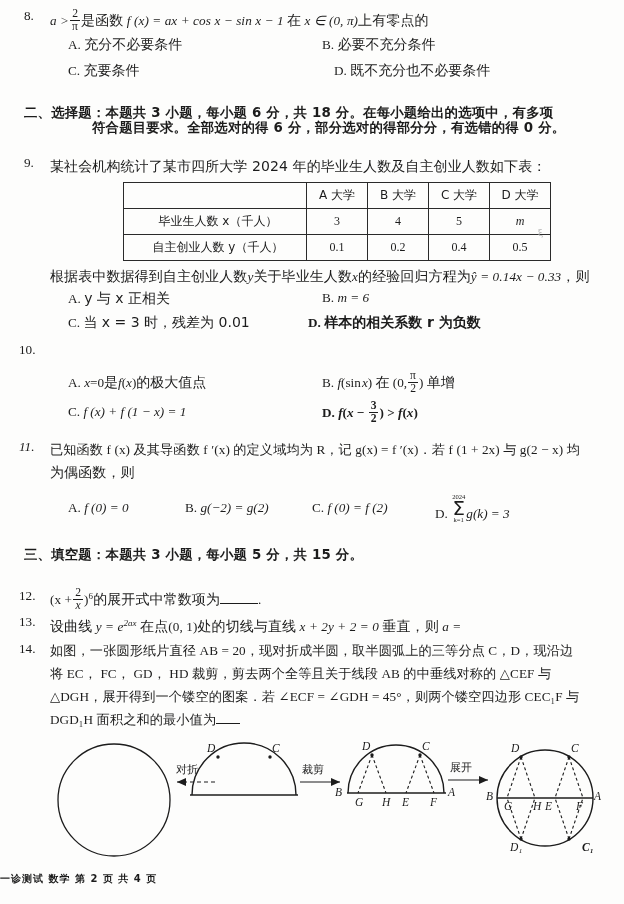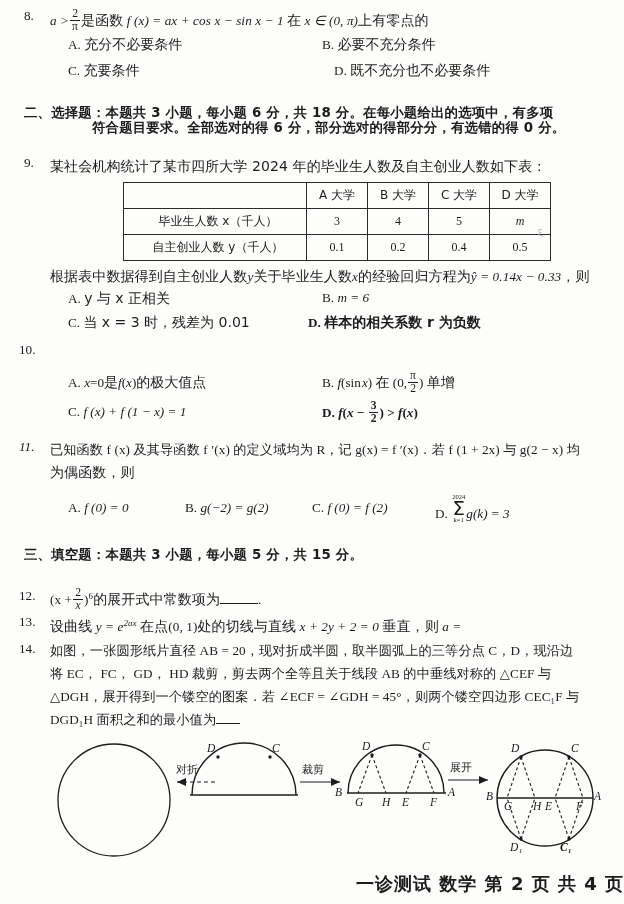--- a/index.html
+++ b/index.html
@@ -111,23 +111,23 @@
   .fig-cn {
     position: absolute;
     font-family: "DejaVu Sans", sans-serif;
     font-size: 11px;
   }
   
   #footer {
     position: absolute;
     left: 0; right: 0;
     top: 872px;
-    text-align: right;
+    text-align: left;
     font-family: "DejaVu Sans", sans-serif;
-    font-size: 18px;
+    font-size: 10px;
     font-weight: bold;
     letter-spacing: 1px;
   }
   .smudge {
     position: absolute;
     color: #b9b9b9;
     font-size: 9px;
     font-family: "DejaVu Sans", sans-serif;
     transform: rotate(-6deg);
   }
@@ -342,18 +342,18 @@
     
     <div class="fig-label" style="left:511px; top:6px;">D</div>
     <div class="fig-label" style="left:571px; top:6px;">C</div>
     <div class="fig-label" style="left:486px; top:54px;">B</div>
     <div class="fig-label" style="left:504px; top:64px;">G</div>
     <div class="fig-label" style="left:533px; top:64px;">H</div>
     <div class="fig-label" style="left:545px; top:64px;">E</div>
     <div class="fig-label" style="left:576px; top:64px;">F</div>
     <div class="fig-label" style="left:594px; top:54px;">A</div>
     <div class="fig-label" style="left:510px; top:105px;">D₁</div>
-    <div class="fig-label" style="left:560px; top:105px;font-weight:bold;">C₁</div>
+    <div class="fig-label" style="left:582px; top:105px;font-weight:bold;">C₁</div>
   </div>
 
   <div id="footer">一诊测试  数学    第 2 页 共 4 页</div>
 
 </div>
 
 </body></html>

